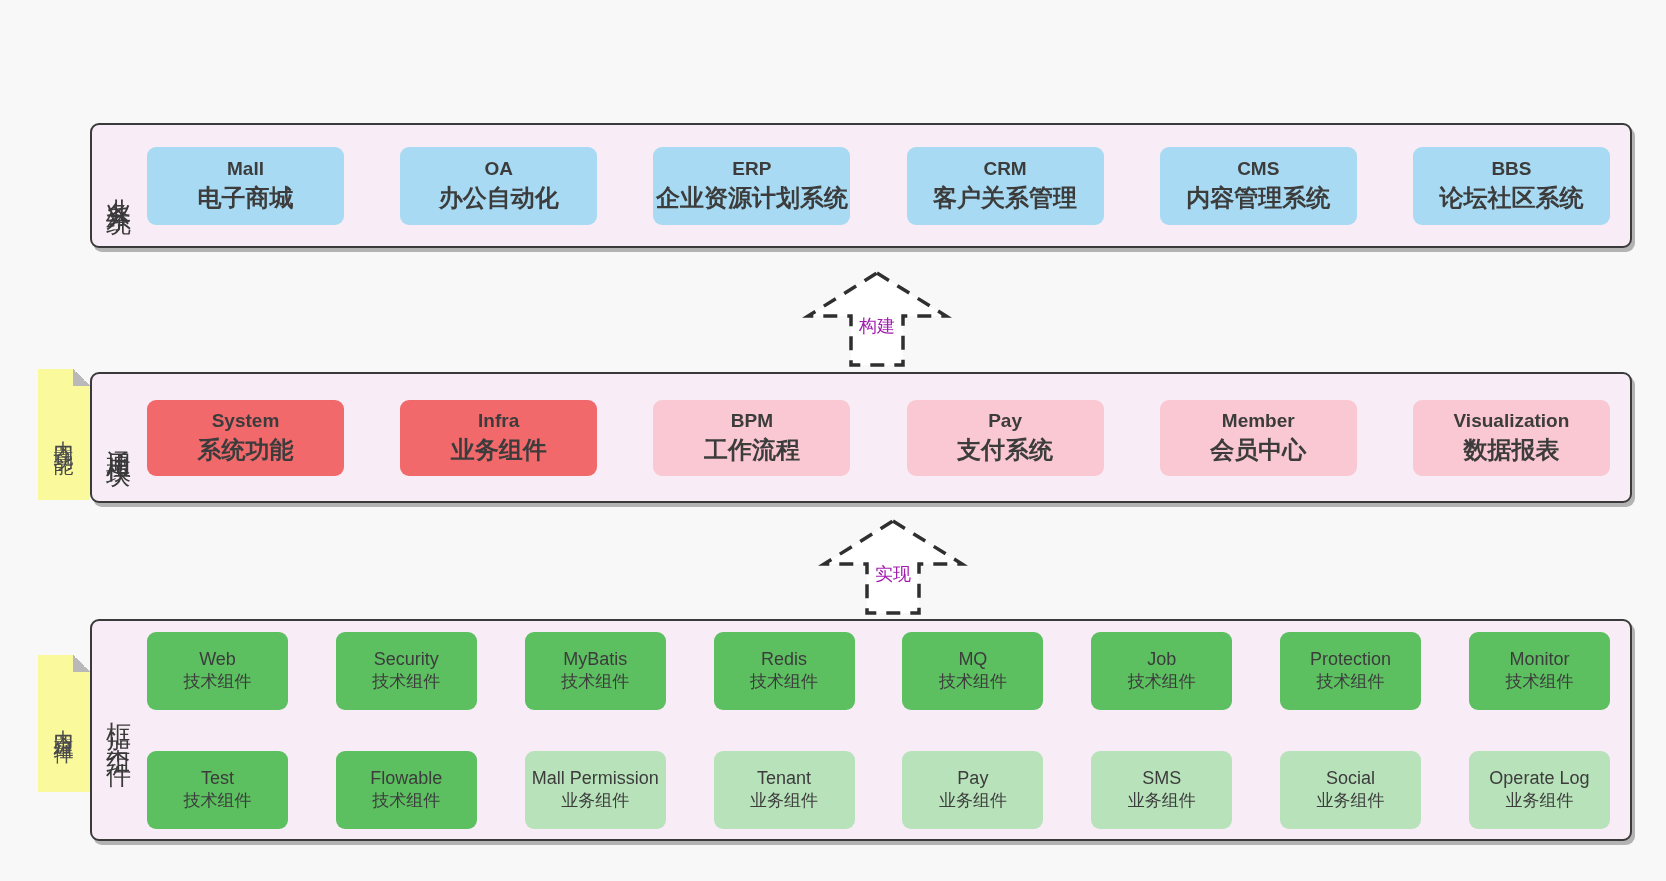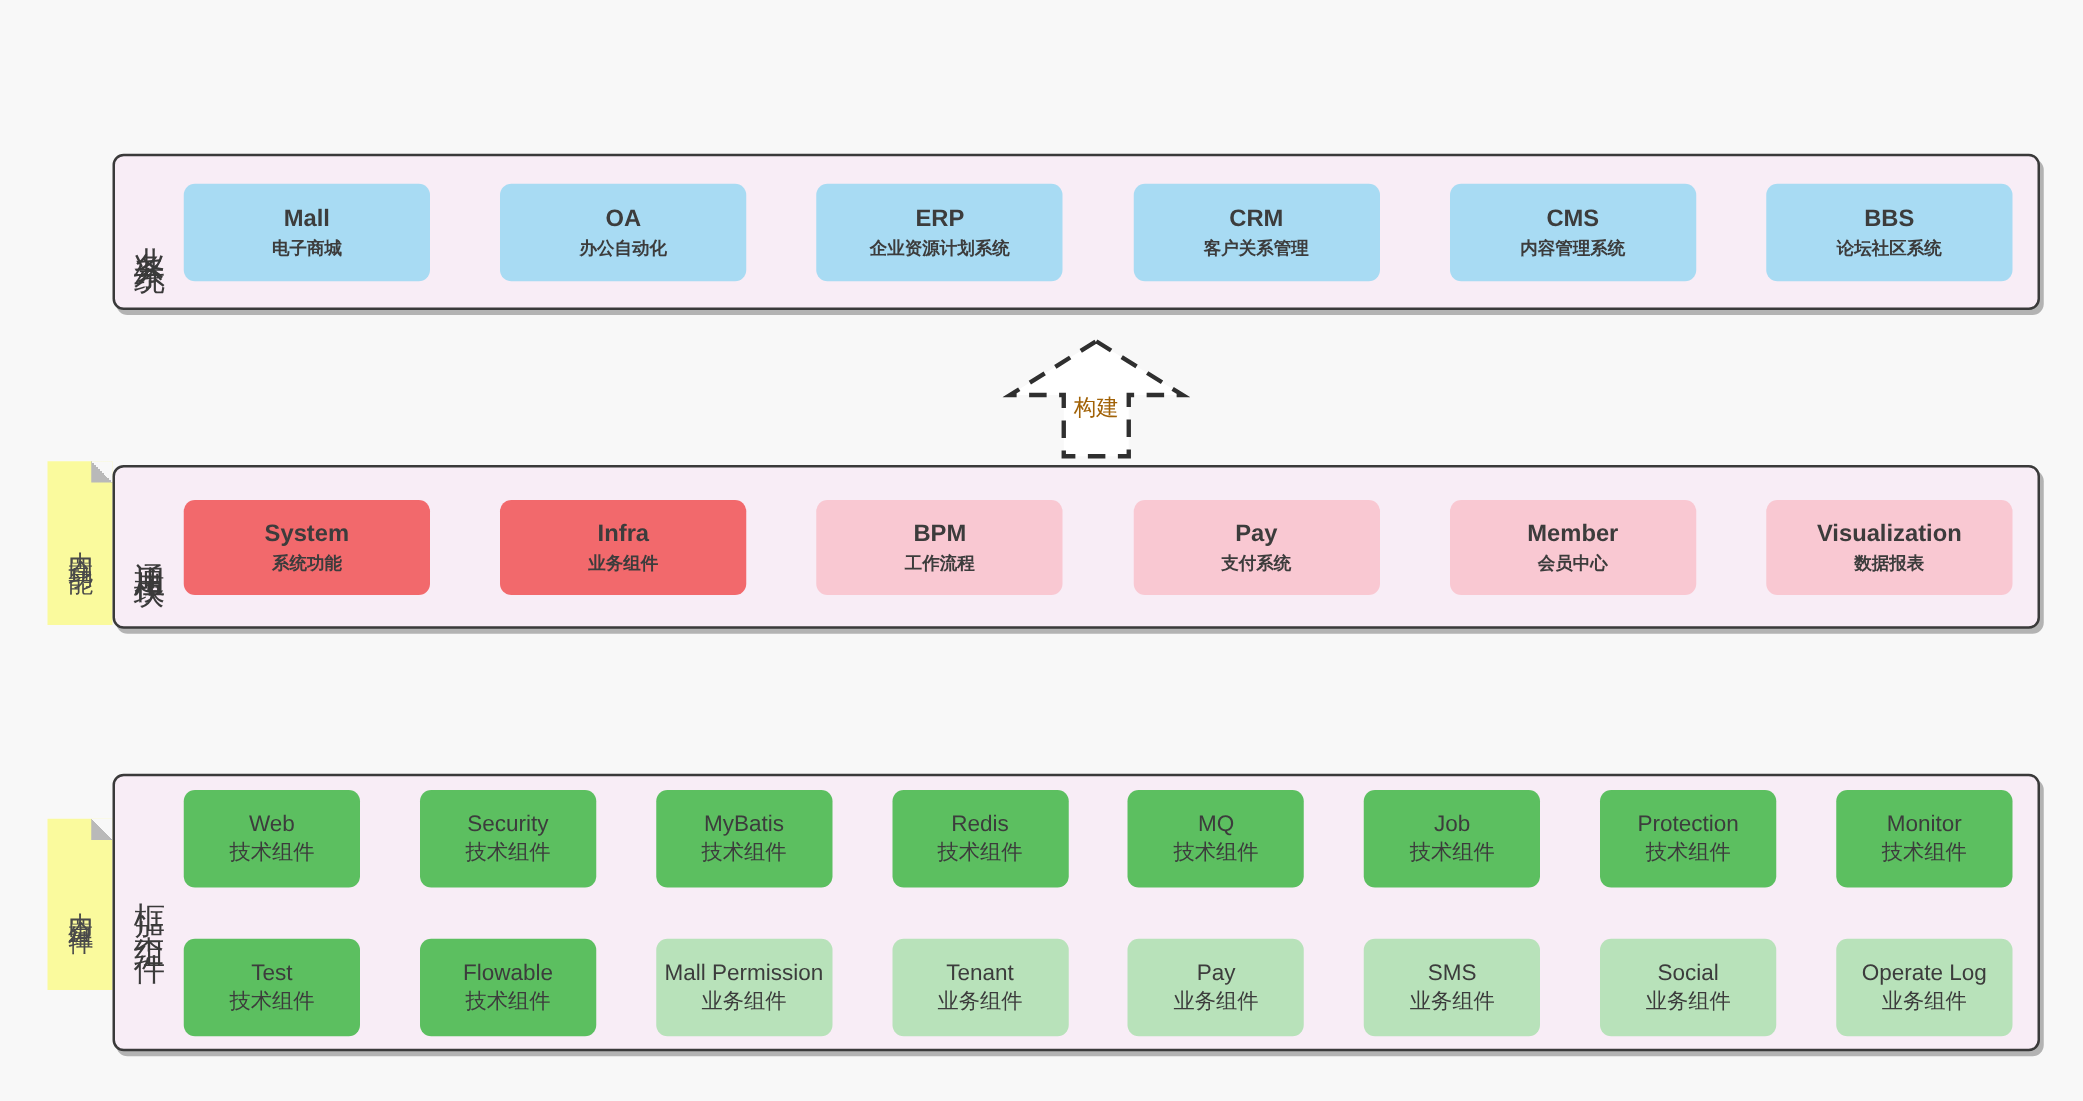--- a/index.html
+++ b/index.html
@@ -27,21 +27,21 @@
   .row{display:flex;justify-content:space-between;}
   .box{
     height:78px;border-radius:9px;
     display:flex;flex-direction:column;align-items:center;justify-content:center;
     text-align:center;line-height:1.35;
   }
   .w-wide{width:197px;font-weight:bold;}
   .w-narrow{width:141px;}
   #layer-modules .box{height:76px;}
   .box .title{font-size:19px;}
-  .box .sub{font-size:14px;}
+  .box .sub{font-size:24px;}
   .w-narrow .title{font-size:18px;padding:0 4px;}
   .w-narrow .sub{font-size:17px;}
   .blue{background:#a8dbf3;}
   .red{background:#f2696c;}
   .pink{background:#f9c8d2;}
   .green{background:#5cbf60;}
   .lightgreen{background:#b8e2ba;}
   .note{
     position:absolute;left:38px;width:52px;background:#fafa9d;
     display:flex;align-items:center;justify-content:center;
@@ -55,21 +55,21 @@
   .fold{
     position:absolute;top:0;right:0;width:17px;height:17px;
     background:linear-gradient(225deg,#f8f8f8 0 50%,#b9b9b9 50% 100%);
   }
   .arrow{position:absolute;width:150px;height:98px;}
   #arrow-build{left:802px;top:270px;}
   #arrow-implement{left:818px;top:518px;}
   .arrow svg{display:block;width:150px;height:98px;}
   .arrow-label{
     position:absolute;left:50%;top:44px;transform:translateX(-50%);
-    background:#ffffff;padding:0 3px;font-size:18px;color:#a16207;white-space:nowrap;
+    background:#ffffff;padding:0 3px;font-size:18px;color:#a21caf;white-space:nowrap;
   }
 </style>
 </head>
 <body>
 
 <div class="canvas">
 
   <div class="layer" id="layer-business">
     <div class="layer-label">业务系统</div>
     <div class="boxes">
@@ -135,20 +135,26 @@
         <div class="title">Member</div>
         <div class="sub">会员中心</div>
       </div>
       <div class="box pink w-wide">
         <div class="title">Visualization</div>
         <div class="sub">数据报表</div>
       </div>
     </div>
   </div>
 
+  <div class="arrow" id="arrow-implement">
+    <svg viewBox="0 0 150 98">
+      <polygon points="75,3 144,46 101,46 101,95 49,95 49,46 6,46" fill="#ffffff" stroke="#2f2f2f" stroke-width="3.5" stroke-dasharray="14 10"></polygon>
+    </svg>
+    <span class="arrow-label">实现</span>
+  </div>
 
   <div class="note" id="note-components">
     <span class="fold"></span>
     <span class="note-text">内置组件</span>
   </div>
 
   <div class="layer" id="layer-components">
     <div class="layer-label tall">框架组件</div>
     <div class="rows">
       <div class="row">

